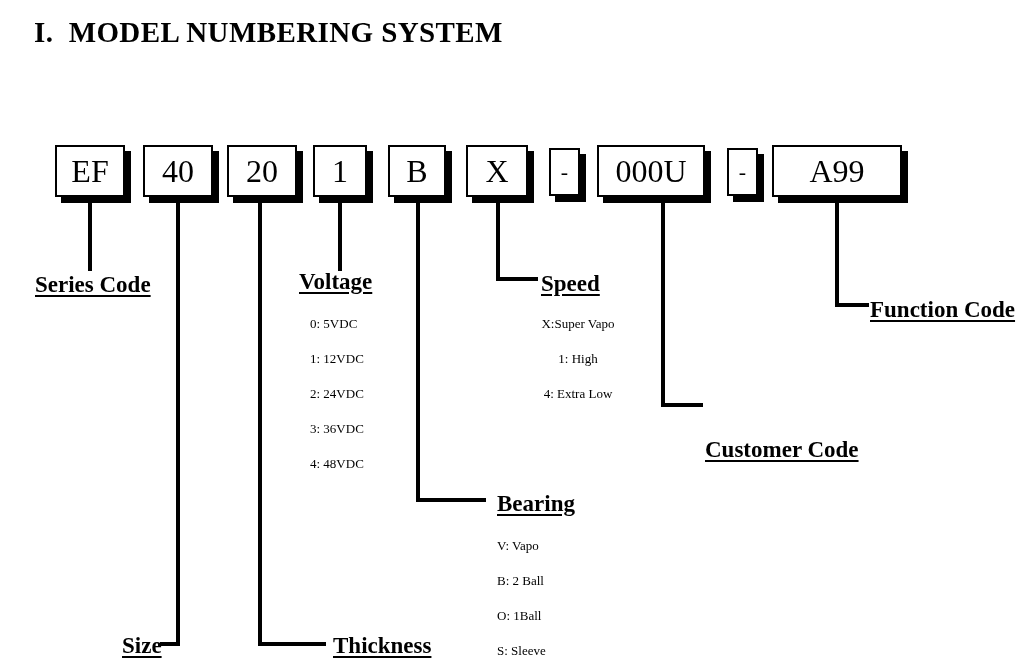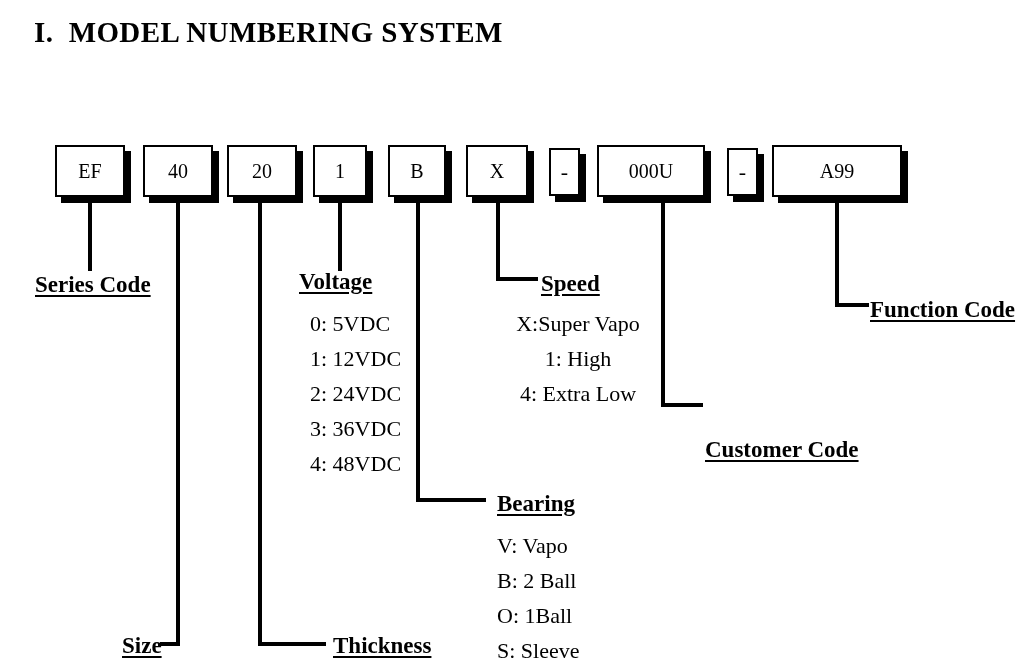--- a/index.html
+++ b/index.html
@@ -34,21 +34,21 @@
   
   .code-box {
     position: absolute;
     box-sizing: border-box;
     border: 2px solid #000000;
     background: #ffffff;
     box-shadow: 6px 6px 0 0 #000000;
     display: flex;
     align-items: center;
     justify-content: center;
-    font-size: 20px;
+    font-size: 32px;
     line-height: 1;
     z-index: 5;
   }
   .code-box.dash {
     font-size: 22px;
   }
 
   
   .vline {
     position: absolute;
@@ -68,21 +68,21 @@
     position: absolute;
     font-size: 23px;
     font-weight: bold;
     text-decoration: underline;
     text-underline-offset: 3px;
     white-space: nowrap;
     z-index: 6;
   }
   .opt-list {
     position: absolute;
-    font-size: 22px;
+    font-size: 13px;
     line-height: 35px;
     white-space: nowrap;
     z-index: 6;
   }
   .opt-list.centered {
     text-align: center;
     transform: translateX(-50%);
   }
   .opt-item { display: block; }
 </style>

